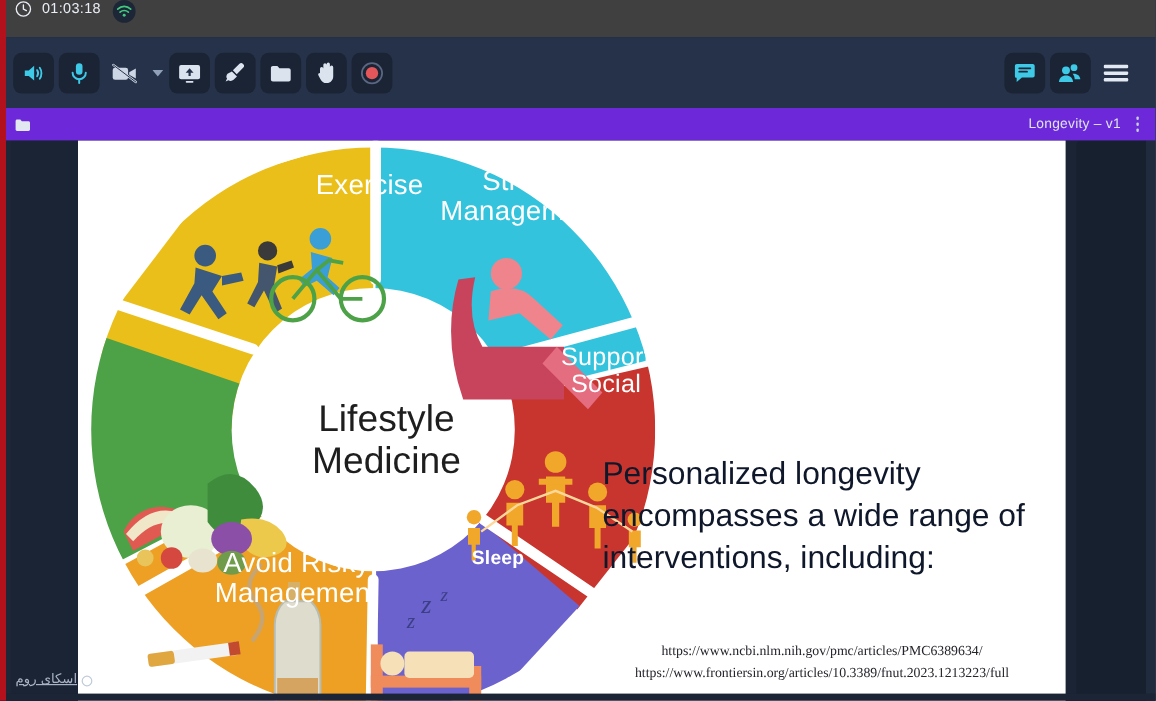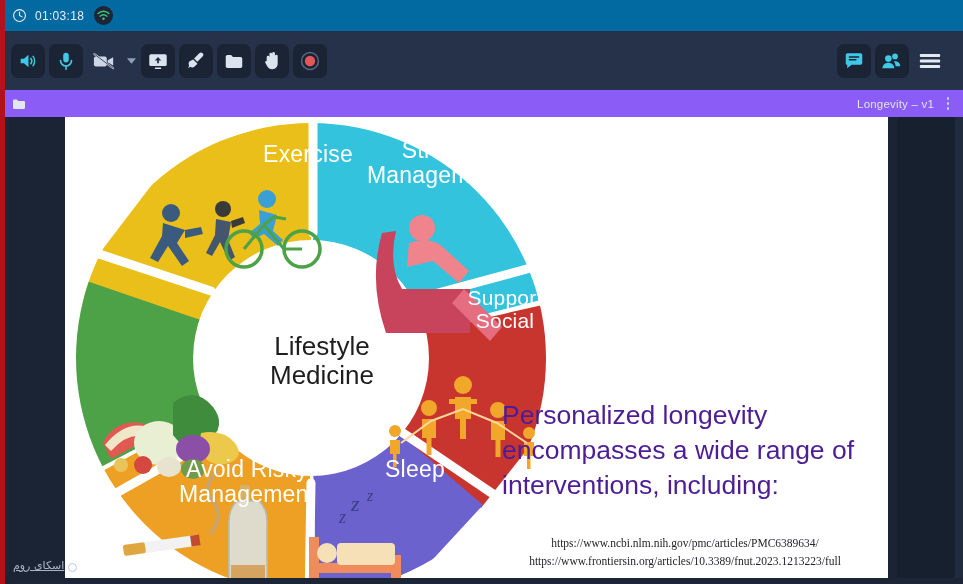--- a/index.html
+++ b/index.html
@@ -13,21 +13,21 @@
 
   
   .red-strip {
     position: absolute; left: 0; top: 0; width: 5px; height: 584px;
     background: #b3121c; z-index: 40;
   }
 
   
   .statusbar {
     position: absolute; left: 0; top: 0; width: 963px; height: 31px;
-    background: #0369a1; display: flex; align-items: center;
+    background: #404040; display: flex; 
     padding-left: 12px; gap: 8px; z-index: 20;
   }
   .clock-icon { width: 15px; height: 15px; flex: 0 0 auto; }
   .clock-icon svg { display: block; }
   .clock-text {
     color: #e9edf4; font-size: 12px; letter-spacing: .3px;
     font-family: "Liberation Sans", sans-serif;
   }
   .net-icon {
     width: 19px; height: 19px; border-radius: 50%;
@@ -51,21 +51,21 @@
   .tbtn.plain { background: transparent; }
   .tbtn svg { display: block; }
   .caret {
     width: 12px; height: 30px; display: flex; align-items: center;
     justify-content: center; cursor: pointer;
   }
 
   
   .tabbar {
     position: absolute; left: 0; top: 90px; width: 963px; height: 27px;
-    background: #8b5cf6; display: flex; align-items: center; z-index: 18;
+    background: #6d28d9; display: flex; align-items: center; z-index: 18;
   }
   .tab-fileicon { margin-left: 11px; width: 16px; height: 16px; }
   .tab-right { margin-left: auto; display: flex; align-items: center; gap: 2px; padding-right: 8px; }
   .tab-title {
     color: #dde4ee; font-size: 11.5px; letter-spacing: .2px; padding: 2px 5px;
   }
   .kebab { width: 14px; height: 20px; display: flex; flex-direction: column;
     align-items: center; justify-content: center; gap: 2.5px; cursor: pointer; }
   .kebab i { width: 2.5px; height: 2.5px; border-radius: 50%; background: #c7d1e0; display: block; }
 
@@ -86,32 +86,32 @@
   .wedge-label {
     position: absolute; color: #ffffff; text-align: center;
     font-family: "Liberation Sans", sans-serif; font-weight: 400;
     line-height: 1.08; letter-spacing: .2px; pointer-events: none;
   }
   .lbl-exercise  { left: 168px; top: 25px; width: 150px; font-size: 23px; }
   .lbl-stress    { left: 290px; top: 21px; width: 160px; font-size: 23px; text-align: center; }
   .lbl-nutrition { left: 20px;  top: 165px; width: 150px; font-size: 23px; }
   .lbl-social    { left: 375px; top: 170px; width: 130px; font-size: 21px; }
   .lbl-avoid     { left: 92px;  top: 340px; width: 180px; font-size: 23px; }
-  .lbl-sleep     { left: 290px; top: 340px; width: 120px; font-size: 23px; }
+  .lbl-sleep     { left: 290px; top: 340px; width: 120px; font-size: 16px; font-weight: bold; }
 
   .center-label {
     position: absolute; left: 142px; top: 215px; width: 230px;
-    text-align: center; color: #1e1e1e; font-size: 26px;
+    text-align: center; color: #1e1e1e; font-size: 31px;
     line-height: 1.12; font-family: "Liberation Sans", sans-serif;
   }
 
   
   .bodytext {
-    position: absolute; left: 437px; top: 281px; width: 370px;
-    color: #4c1d95; font-size: 26.5px; line-height: 1.33;
+    position: absolute; left: 437px; top: 260px; width: 370px;
+    color: #0f172a; font-size: 26.5px; line-height: 1.33;
     font-family: "Liberation Sans", sans-serif;
   }
 
   
   .sources {
     position: absolute; left: 420px; top: 418px; width: 400px;
     text-align: center; color: #24242c;
     font-family: "Liberation Serif", serif; font-size: 11.5px; line-height: 1.55;
   }
   .sources div { white-space: nowrap; }

